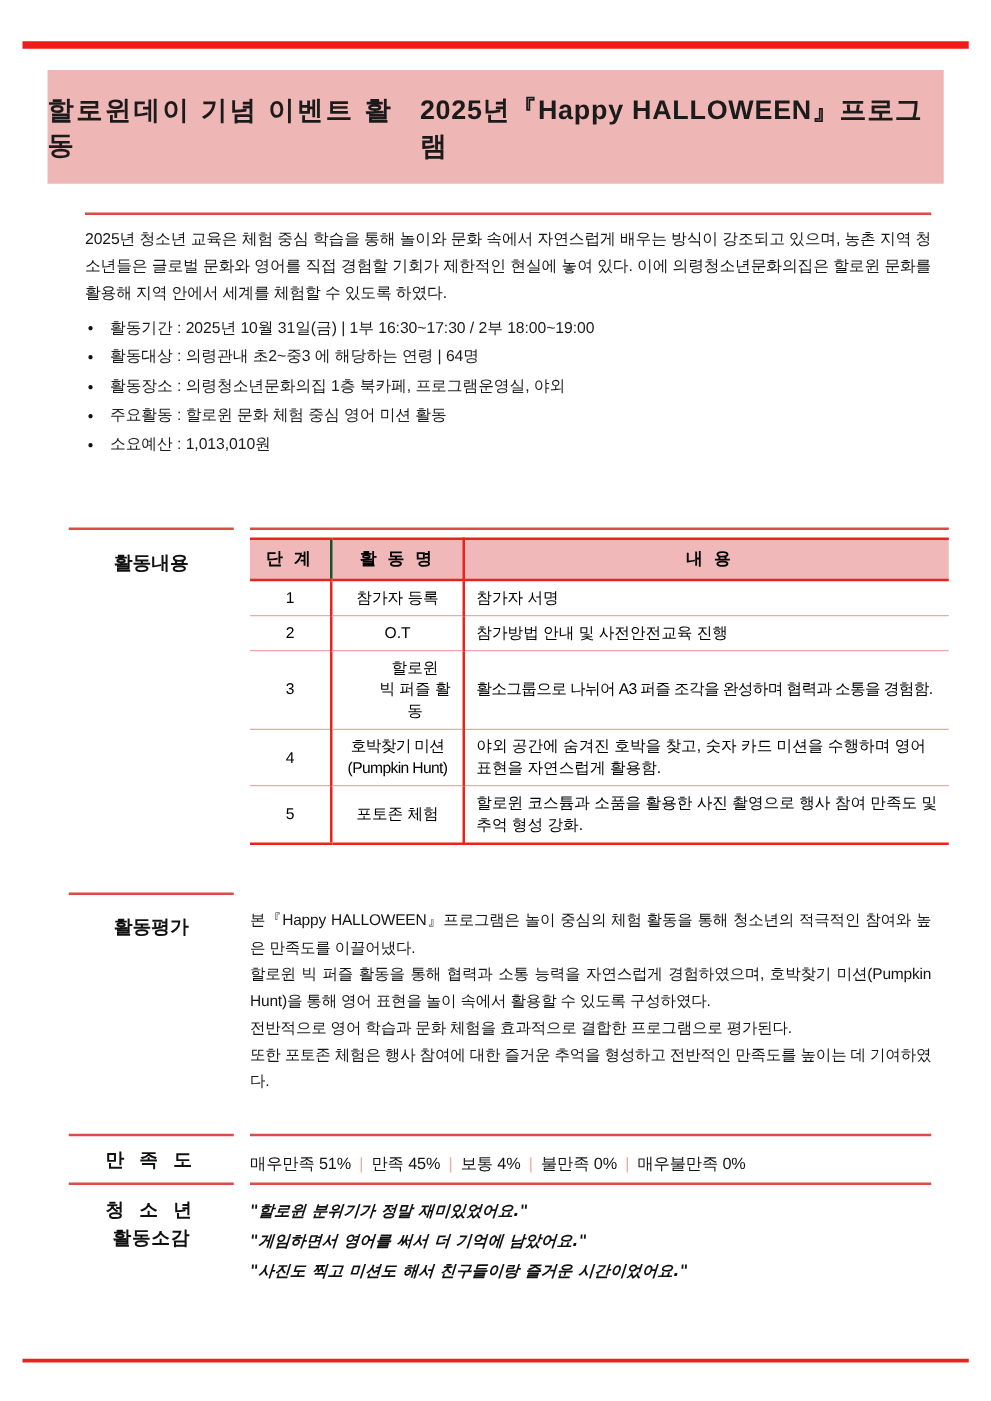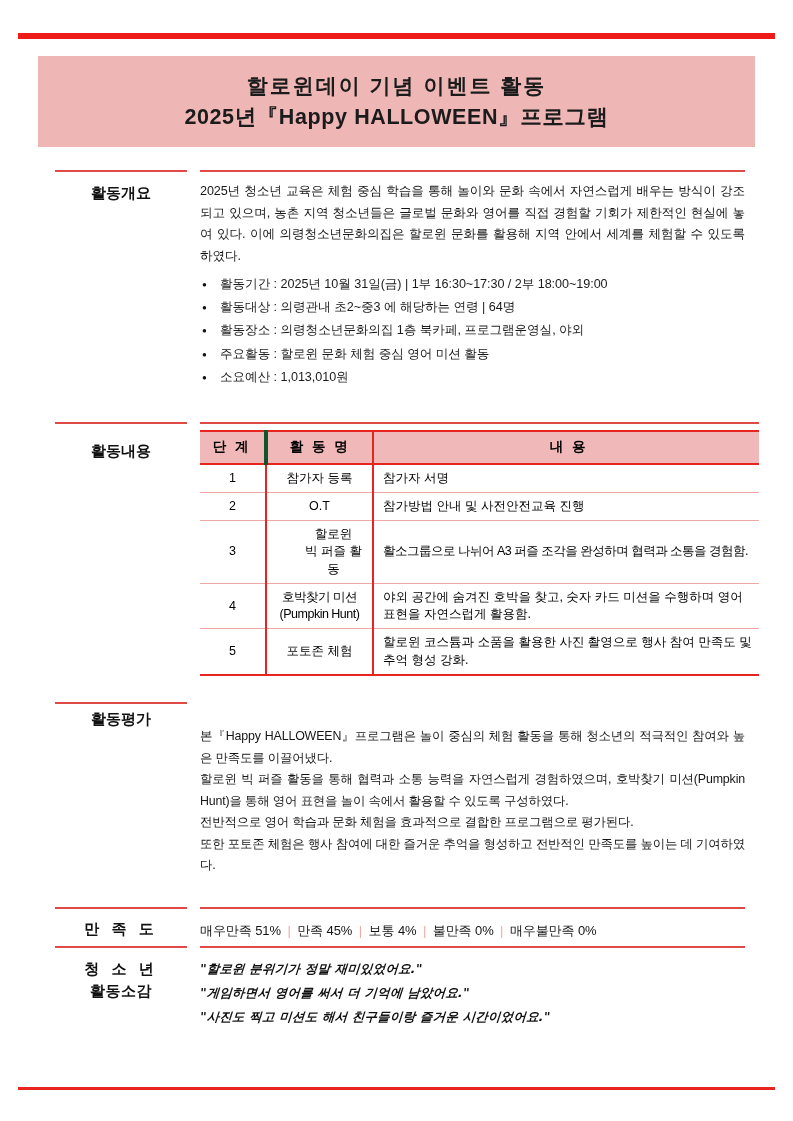--- a/index.html
+++ b/index.html
@@ -42,21 +42,21 @@
 
   
   .banner {
     position: absolute;
     left: 38px;
     top: 56px;
     width: 717px;
     height: 91px;
     background: #efb6b6;
     display: flex;
-    flex-direction: column;
+    flex-direction: row;
     align-items: center;
     justify-content: center;
     gap: 2px;
   }
   .banner-line1 {
     font-size: 21px;
     font-weight: bold;
     letter-spacing: 2.0px;
     color: #1b1b1b;
   }
@@ -154,21 +154,21 @@
   }
   .col-step { width: 56px; text-align: center; }
   .col-name {
     width: 96px;
     text-align: center;
     border-right: 2px solid #e8241f;
     border-left: 2px solid #e8241f;
   }
   table.act tr.hdr th.col-name {
     border-right: 2px solid #e8241f;
-    border-left: 4px solid #14532d;
+    border-left: 2px solid #14532d;
   }
   .col-desc { padding-left: 9px !important; text-align: left; }
   .desc-small {
     font-size: 11.2px;
     letter-spacing: -0.5px;
   }
 
   
   .eval-body { padding-top: 26px; }
   .eval-p {
@@ -209,21 +209,20 @@
 <div class="page">
 
   <div class="rule-top"></div>
 
   <div class="banner">
     <div class="banner-line1">할로윈데이 기념 이벤트 활동</div>
     <div class="banner-line2">2025년『Happy HALLOWEEN』프로그램</div>
   </div>
 
   <div class="section" style="left:55px; top:170px; width:690px;">
-    <div class="sec-label">활동개요</div>
     <div class="sec-gap"></div>
     <div class="sec-body">
       <div class="ov-para">2025년 청소년 교육은 체험 중심 학습을 통해 놀이와 문화 속에서 자연스럽게 배우는 방식이 강조되고 있으며, 농촌 지역 청소년들은 글로벌 문화와 영어를 직접 경험할 기회가 제한적인 현실에 놓여 있다. 이에 의령청소년문화의집은 할로윈 문화를 활용해 지역 안에서 세계를 체험할 수 있도록 하였다.</div>
       <ul class="ov-list">
         <li>활동기간 : 2025년 10월 31일(금) | 1부 16:30~17:30 / 2부 18:00~19:00</li>
         <li>활동대상 : 의령관내 초2~중3 에 해당하는 연령 | 64명</li>
         <li>활동장소 : 의령청소년문화의집 1층 북카페, 프로그램운영실, 야외</li>
         <li>주요활동 : 할로윈 문화 체험 중심 영어 미션 활동</li>
         <li>소요예산 : 1,013,010원</li>
       </ul>
@@ -267,21 +266,21 @@
           <td class="col-step">5</td>
           <td class="col-name">포토존 체험</td>
           <td class="col-desc">할로윈 코스튬과 소품을 활용한 사진 촬영으로 행사 참여 만족도 및 추억 형성 강화.</td>
         </tr>
       </tbody>
         </table>
     </div>
   </div>
 
   <div class="section" style="left:55px; top:702px; width:690px;">
-    <div class="sec-label" style="padding-top:4px;">활동평가</div>
+    <div class="sec-label" style="padding-top:15px;margin-top:12px;">활동평가</div>
     <div class="sec-gap"></div>
     <div class="sec-body no-rule eval-body">
       <p class="eval-p">본『Happy HALLOWEEN』프로그램은 놀이 중심의 체험 활동을 통해 청소년의 적극적인 참여와 높은 만족도를 이끌어냈다.</p>
       <p class="eval-p">할로윈 빅 퍼즐 활동을 통해 협력과 소통 능력을 자연스럽게 경험하였으며, 호박찾기 미션(Pumpkin Hunt)을 통해 영어 표현을 놀이 속에서 활용할 수 있도록 구성하였다.</p>
       <p class="eval-p">전반적으로 영어 학습과 문화 체험을 효과적으로 결합한 프로그램으로 평가된다.</p>
       <p class="eval-p">또한 포토존 체험은 행사 참여에 대한 즐거운 추억을 형성하고 전반적인 만족도를 높이는 데 기여하였다.</p>
     </div>
   </div>
 
   <div class="section" style="left:55px; top:907px; width:690px;">

